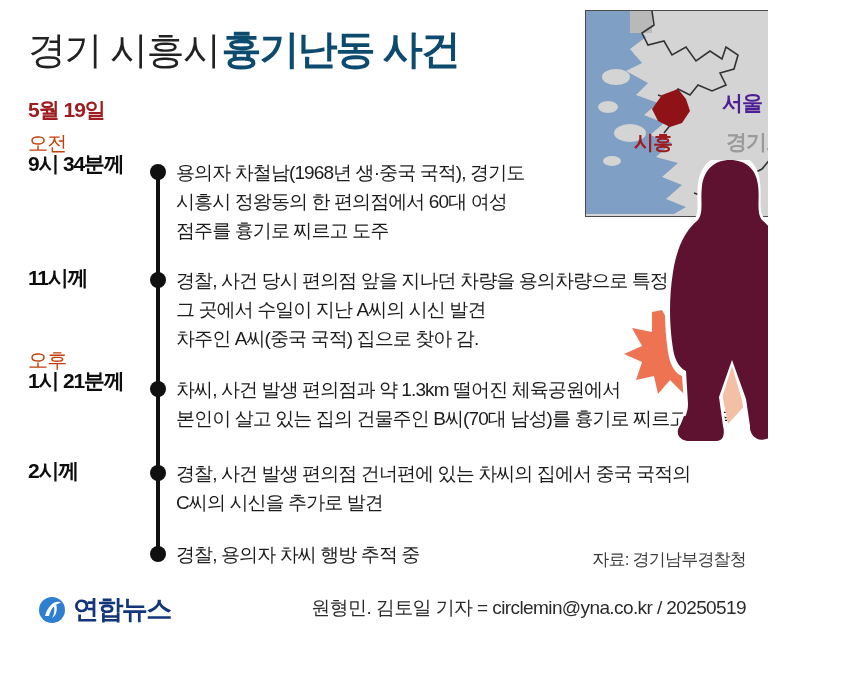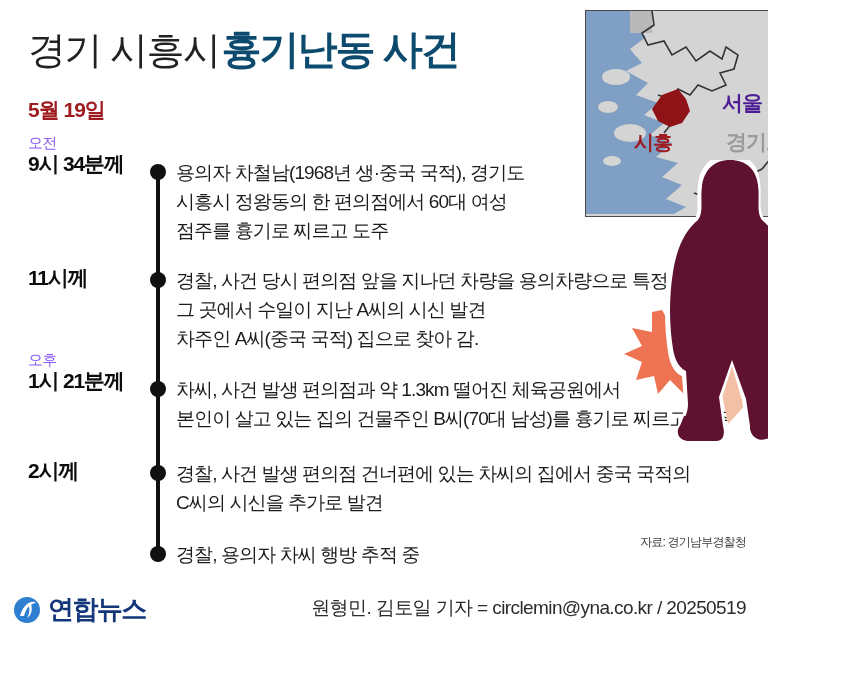--- a/index.html
+++ b/index.html
@@ -75,24 +75,24 @@
   }
 
   .tl-time {
     position: absolute;
     right: 0;
     width: 140px;
     text-align: left;
     left: 28px;
   }
   .tl-ampm {
-    font-size: 15px;
+    font-size: 20px;
     font-weight: 400;
     letter-spacing: -0.8px;
-    color: #8b5cf6;
+    color: #c2410c;
     line-height: 18px;
   }
   .tl-clock {
     font-size: 21px;
     font-weight: 800;
     letter-spacing: -1.2px;
     color: #0d0d0d;
     line-height: 24px;
   }
 
@@ -149,38 +149,38 @@
     top: 160px;
     width: 227px;
     height: 300px;
     pointer-events: none;
   }
 
   
   #source-note {
     position: absolute;
     right: 22px;
-    top: 534px;
-    font-size: 12px;
+    top: 548px;
+    font-size: 17px;
     font-weight: 400;
     letter-spacing: -0.8px;
     color: #3a3a3a;
   }
   #credit-line {
     position: absolute;
     right: 22px;
     top: 595px;
     font-size: 19px;
     font-weight: 400;
     letter-spacing: -0.6px;
     color: #2a2a2a;
   }
   #logo {
     position: absolute;
-    left: 11px;
+    left: 36px;
     top: 592px;
     display: flex;
     align-items: center;
     gap: 5px;
   }
   #logo-text {
     font-size: 26px;
     font-weight: 800;
     letter-spacing: -1.6px;
     color: #13357a;

